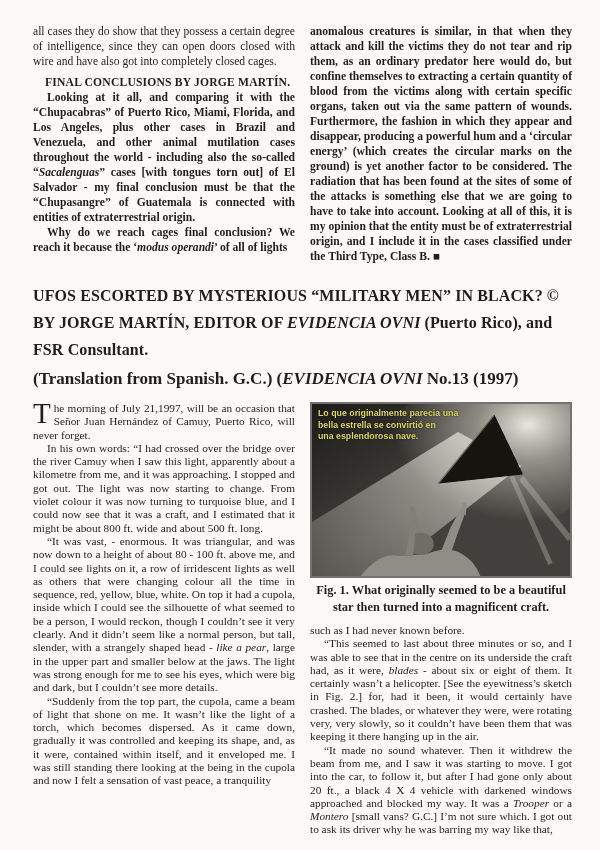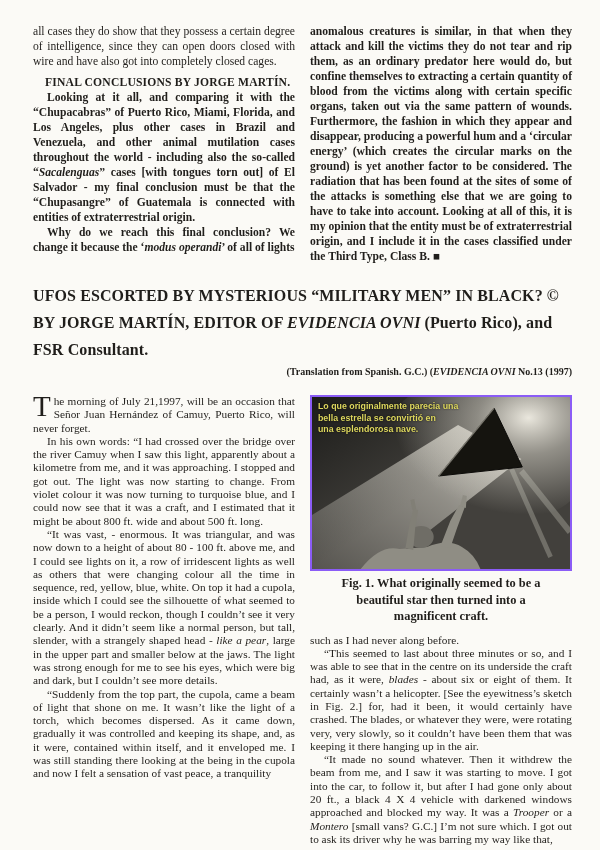--- a/index.html
+++ b/index.html
@@ -17,54 +17,54 @@
   .cont { font-size:11.6px; line-height:15px; }
   .bold { font-weight:bold; }
   .section-heading { font-weight:bold; margin-top:6px; text-indent:12px; letter-spacing:0.2px; }
   .indent { text-indent:14px; }
 
   
   .headline {
     text-align:left; font-weight:bold; font-size:16px; line-height:27px;
     margin-top:18px; letter-spacing:0.1px;
   }
-  .subtitle { text-align:right; font-weight:bold; font-size:10px; line-height:18px; }
+  .subtitle { text-align:left; font-weight:bold; font-size:17px; line-height:18px; margin-top:7px; }
 
   
   .body-section { margin-top:14px; font-size:11.3px; line-height:13.3px; }
   .dropcap { float:left; font-size:29px; line-height:23px; padding-right:3px; }
 
   
   .figure {
-    position:relative; height:176px; border:2px solid #8b5cf6;
+    position:relative; height:176px; border:2px solid #737373;
     background:#be185d; overflow:hidden; margin-bottom:4px;
   }
   .figure svg { display:block; width:100%; height:100%; }
   .fig-overlay {
     position:absolute; top:4px; left:6px;
     font-family:"Liberation Sans", sans-serif; font-weight:bold;
     font-size:8.8px; line-height:11.5px; color:#ddd75e;
     text-shadow:0 0 2px rgba(0,0,0,0.8);
   }
   .caption {
     font-weight:bold; text-align:center; font-size:12.4px; line-height:16.5px;
-    margin:3px 22px 9px;
+    margin:3px 6px 9px;
   }
 </style>
 </head>
 <body>
 
 <div class="page">
 
   <div class="cols cont">
     <div class="col">
       <p>all cases they do show that they possess a certain degree of intelligence, since they can open doors closed with wire and have also got into completely closed cages.</p>
       <p class="section-heading">FINAL CONCLUSIONS BY JORGE MARTÍN.</p>
       <p class="bold indent"><span>Looking at it all, and comparing it with the “Chupacabras” of Puerto Rico, Miami, Florida, and Los Angeles, plus other cases in Brazil and Venezuela, and other animal mutilation cases throughout the world - including also the so-called “</span><span style="font-style: italic;">Sacalenguas</span><span>” cases [with tongues torn out] of El Salvador - my final conclusion must be that the “Chupasangre” of Guatemala is connected with entities of extraterrestrial origin.</span></p>
-      <p class="bold indent"><span>Why do we reach this final conclusion?  We change it because the ‘</span><span style="font-style: italic; font-family: Liberation Serif, serif;">modus operandi</span><span>’ of all of lights</span></p>
+      <p class="bold indent"><span>Why do we reach cages final conclusion?  We reach it because the ‘</span><span style="font-style: italic; font-family: Liberation Serif, serif;">modus operandi</span><span>’ of all of lights</span></p>
     </div>
     <div class="col bold">
       <p>anomalous creatures is similar, in that when they attack and kill the victims they do not tear and rip them, as an ordinary predator here would do, but confine themselves to extracting a certain quantity of blood from the victims along with certain specific organs, taken out via the same pattern of wounds.  Furthermore, the fashion in which they appear and disappear, producing a powerful hum and a ‘circular energy’ (which creates the circular marks on the ground) is yet another factor to be considered.  The radiation that has been found at the sites of some of the attacks is something else that we are going to have to take into account.  Looking at all of this, it is my opinion that the entity must be of extraterrestrial origin, and I include it in the cases classified under the Third Type, Class B. ■</p>
     </div>
   </div>
 
   <h1 class="headline"><span>UFOS ESCORTED BY MYSTERIOUS “MILITARY MEN” IN BLACK? ©  BY JORGE MARTÍN, EDITOR OF </span><span style="font-style: italic;">EVIDENCIA OVNI</span><span> (Puerto Rico), and FSR Consultant.</span></h1>
   <div class="subtitle"><span>(Translation from Spanish. G.C.) (</span><span style="font-style: italic;">EVIDENCIA OVNI</span><span> No.13 (1997)</span></div>
 
   <div class="cols body-section">
@@ -117,18 +117,18 @@
         </svg>
         <div class="fig-overlay">
           <div>Lo que originalmente parecia una</div>
           <div>bella estrella se convirtió en</div>
           <div>una esplendorosa nave.</div>
         </div>
       </div>
 
       <div class="caption">Fig. 1.  What originally seemed to be a beautiful star then turned into a magnificent craft.</div>
 
-      <p>such as I had never along before.</p>
+      <p>such as I had never known before.</p>
       <p class="indent"><span>“This seemed to last about three minutes or so, and I was able to see that in the centre on its underside the craft had, as it were, </span><span style="font-style: italic;">blades</span><span> - about six or eight of them.  It certainly wasn’t a helicopter.  [See the eyewitness’s sketch in Fig. 2.] for, had it been, it would certainly have crashed.  The blades, or whatever they were, were rotating very, very slowly, so it couldn’t have been them that was keeping it there hanging up in the air.</span></p>
       <p class="indent"><span>“It made no sound whatever.  Then it withdrew the beam from me, and I saw it was starting to move.  I got into the car, to follow it, but after I had gone only about 20 ft.,  a black 4 X 4 vehicle with darkened windows approached and blocked my way.  It was a </span><span style="font-style: italic;">Trooper</span><span> or a </span><span style="font-style: italic;">Montero</span><span> [small vans? G.C.]  I’m not sure which.  I got out to ask its driver why he was barring my way like that,</span></p>
     </div>
   </div>
 </div>
 
 </body></html>

